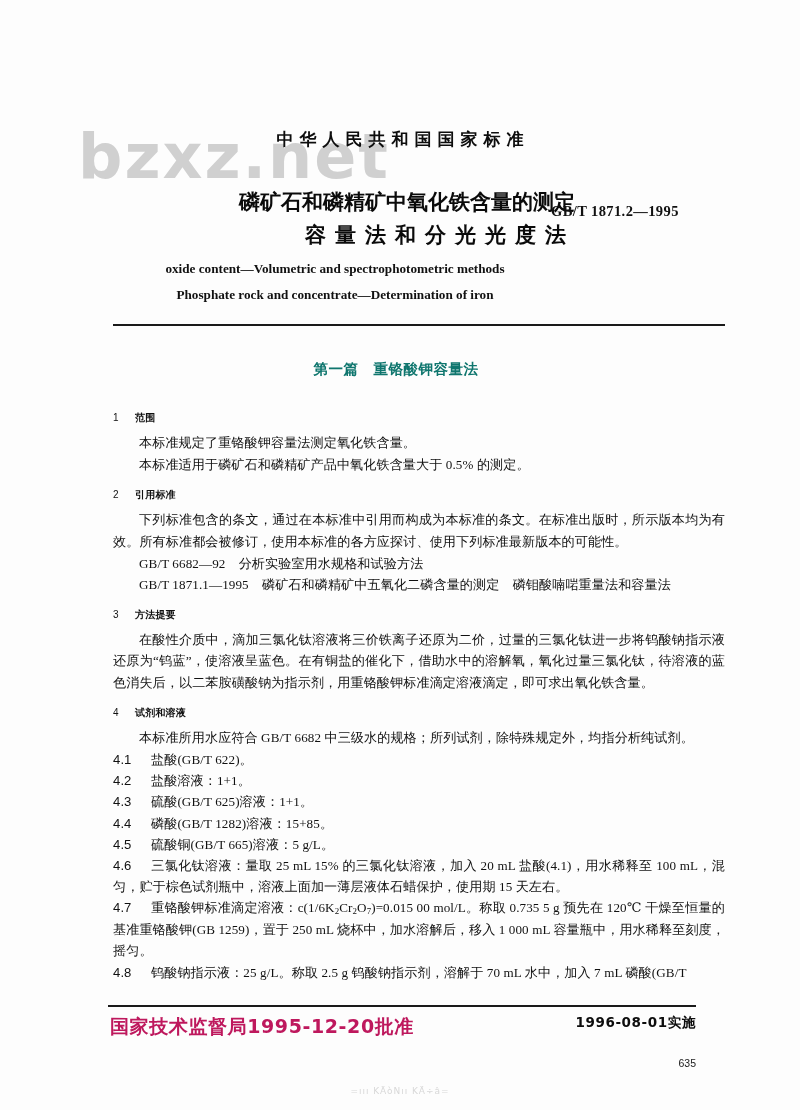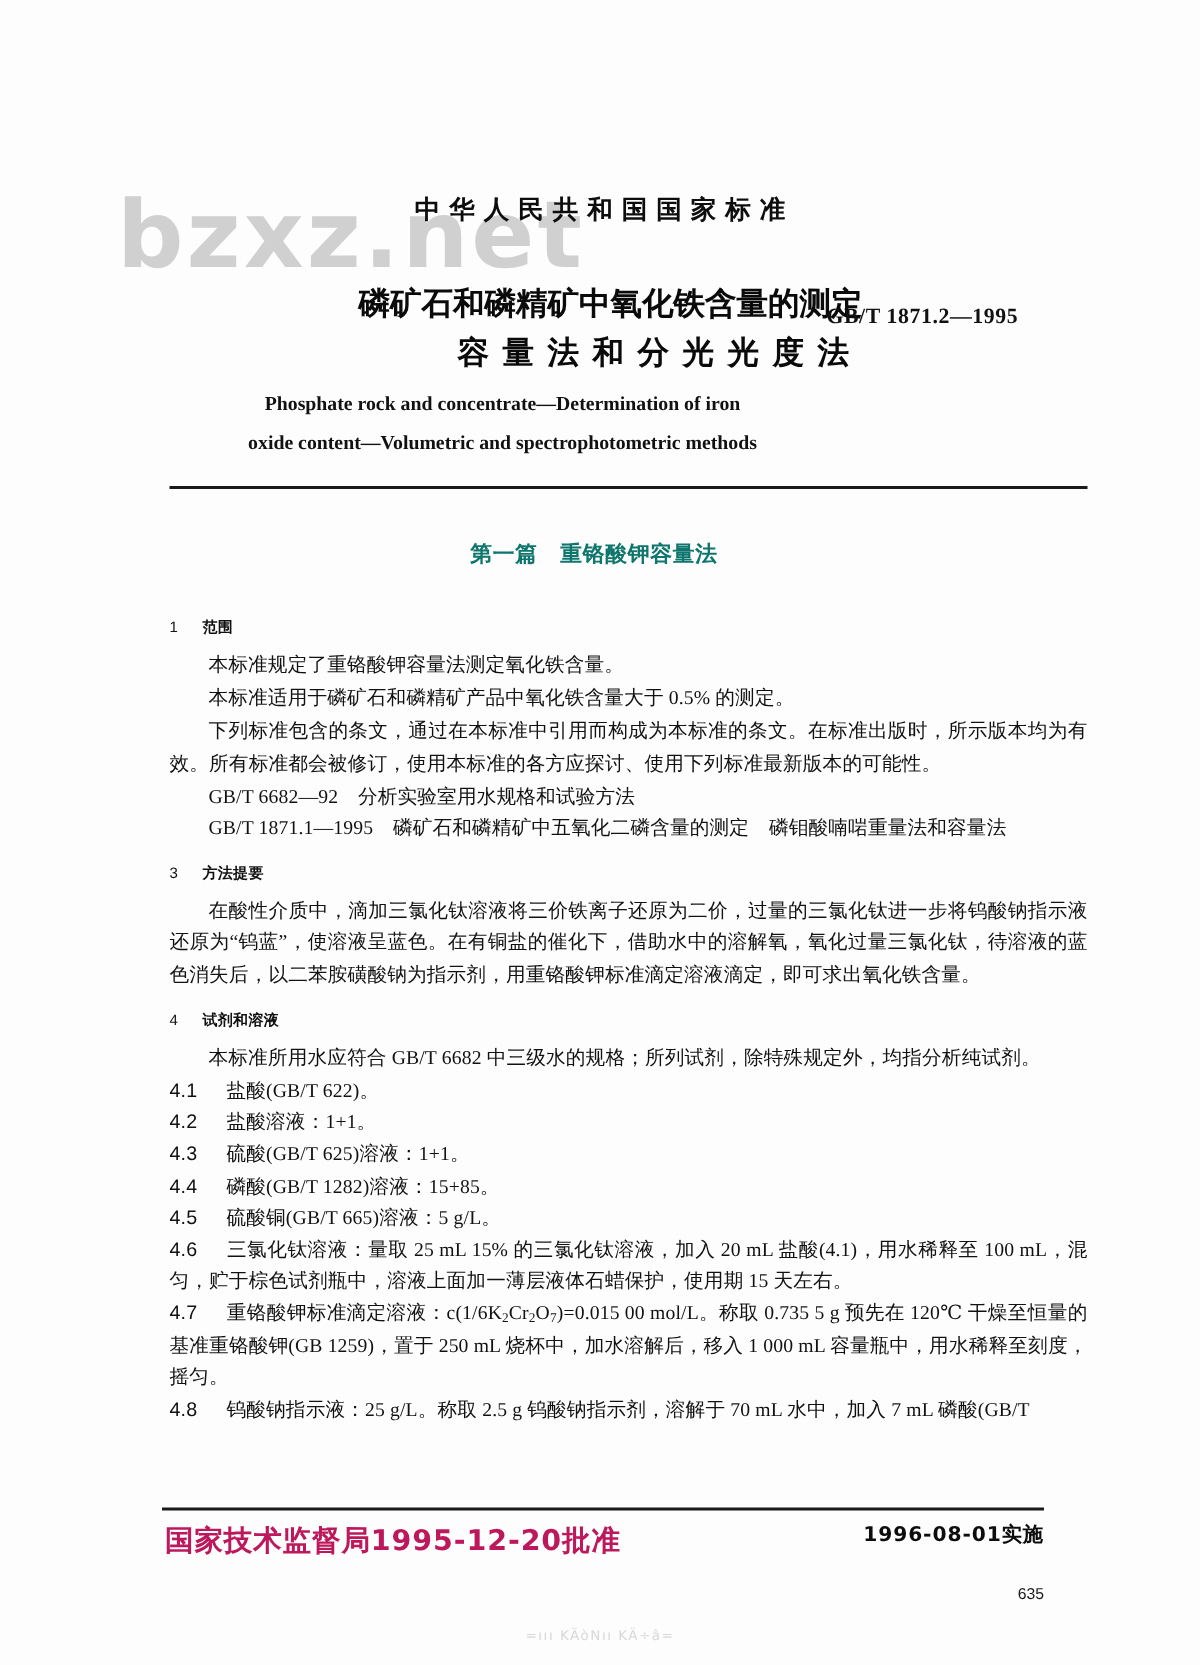--- a/index.html
+++ b/index.html
@@ -243,36 +243,39 @@
     <div class="doc-kind">中华人民共和国国家标准</div>
 
     <div class="title-block">
       <div class="title-cn-1">磷矿石和磷精矿中氧化铁含量的测定</div>
       <div class="title-cn-2">容量法和分光光度法</div>
     </div>
 
     <div class="std-number">GB/T 1871.2—1995</div>
 
     <div class="title-en">
+      <div>oxide content—Volumetric and spectrophotometric methods</div>
       <div>Phosphate rock and concentrate—Determination of iron</div>
-      <div>oxide content—Volumetric and spectrophotometric methods</div>
     </div>
 
     <div class="rule-top"></div>
 
     <div class="part-title">第一篇　重铬酸钾容量法</div>
 
     <div class="body">
 
       <div class="sec-head">
         <span class="num">1</span><span>范围</span>
       </div>
       <p class="para indent">本标准规定了重铬酸钾容量法测定氧化铁含量。</p>
       <p class="para indent">本标准适用于磷矿石和磷精矿产品中氧化铁含量大于 0.5% 的测定。</p>
 
+      <div class="sec-head">
+        <span class="num">2</span><span>引用标准</span>
+      </div>
       <p class="para indent">下列标准包含的条文，通过在本标准中引用而构成为本标准的条文。在标准出版时，所示版本均为有效。所有标准都会被修订，使用本标准的各方应探讨、使用下列标准最新版本的可能性。</p>
       <p class="hang">GB/T 6682—92　分析实验室用水规格和试验方法</p>
       <p class="hang">GB/T 1871.1—1995　磷矿石和磷精矿中五氧化二磷含量的测定　磷钼酸喃啱重量法和容量法</p>
 
       <div class="sec-head">
         <span class="num">3</span><span>方法提要</span>
       </div>
       <p class="para indent">在酸性介质中，滴加三氯化钛溶液将三价铁离子还原为二价，过量的三氯化钛进一步将钨酸钠指示液还原为“钨蓝”，使溶液呈蓝色。在有铜盐的催化下，借助水中的溶解氧，氧化过量三氯化钛，待溶液的蓝色消失后，以二苯胺磺酸钠为指示剂，用重铬酸钾标准滴定溶液滴定，即可求出氧化铁含量。</p>
 
       <div class="sec-head">

